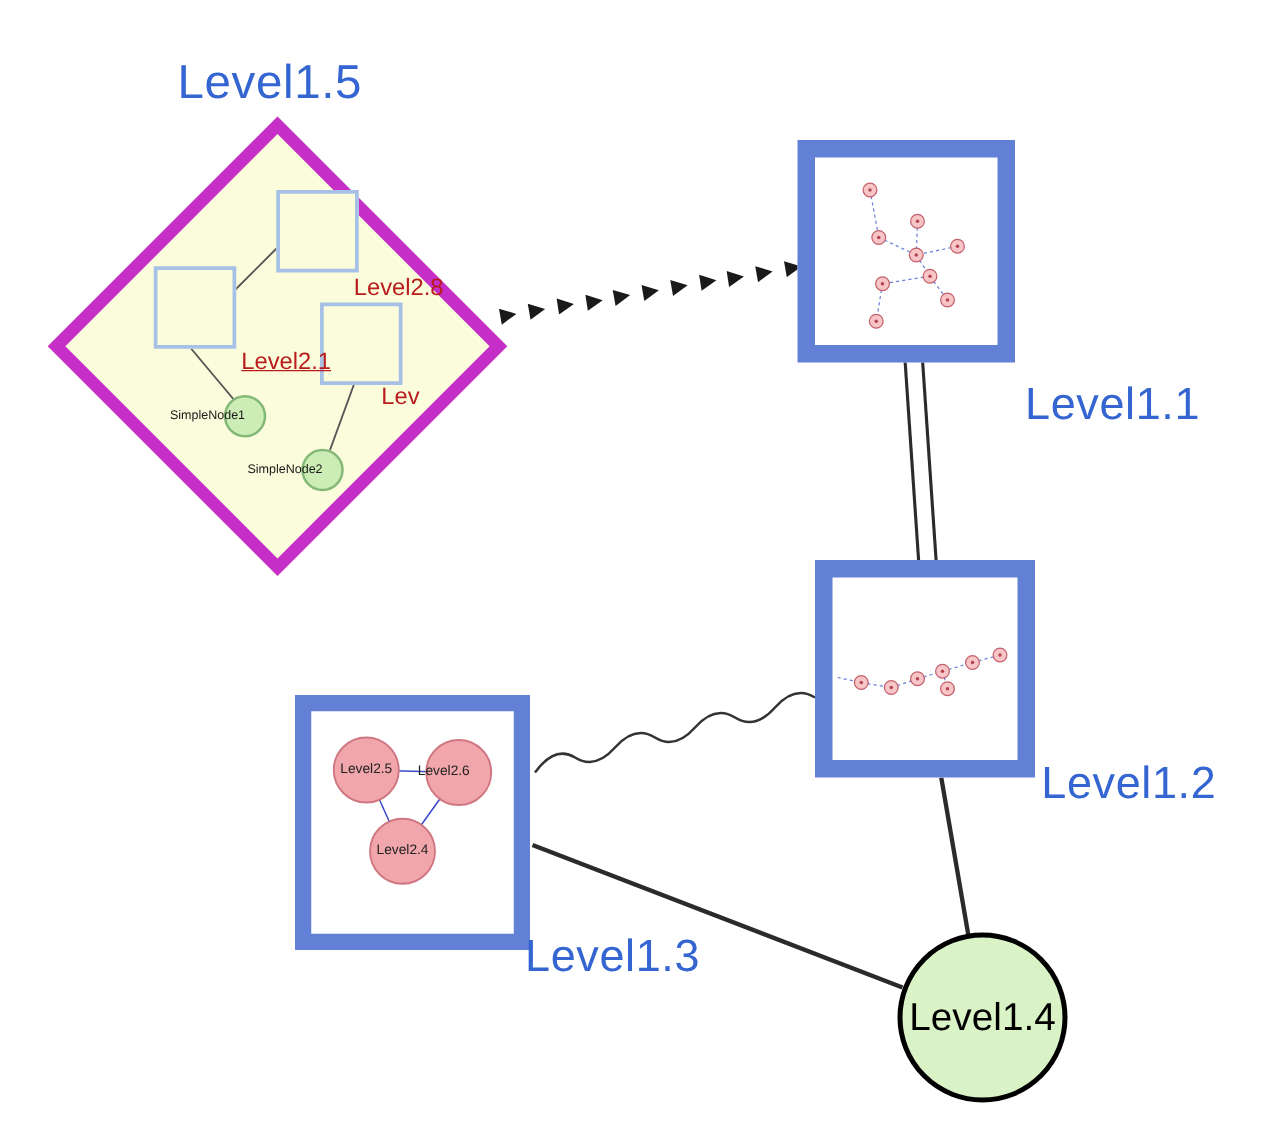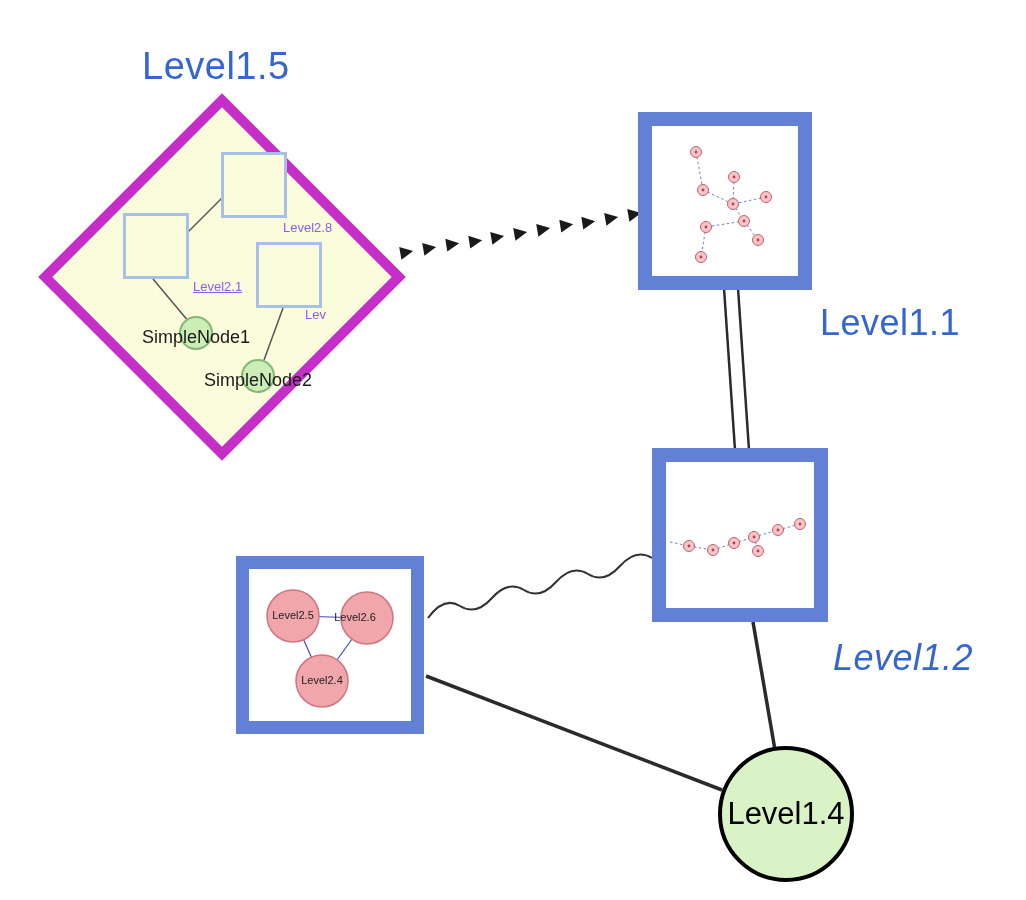--- a/index.html
+++ b/index.html
@@ -1,32 +1,32 @@
 <!DOCTYPE html>
 <html><head>
 <meta charset="utf-8">
 <style>
   html,body { margin:0; padding:0; background:#ffffff; font-family:"Liberation Sans", sans-serif; }
   .canvas { position:relative; width:1026px; height:900px; background:#ffffff; overflow:hidden; }
   svg.layer { position:absolute; left:0; top:0; width:1026px; height:900px; }
   .z0{z-index:0;} .z2{z-index:2;}
 
   .main-label { position:absolute; z-index:4; color:#3465d1; font-size:36px; letter-spacing:.5px; white-space:nowrap; }
-  .sub-label  { position:absolute; z-index:4; color:#8b5cf6; font-size:13px; white-space:nowrap; }
+  .sub-label  { position:absolute; z-index:4; color:#b91c1c; font-size:19px; white-space:nowrap; }
 
   .diamond { position:absolute; left:92px; top:147px; width:240px; height:240px;
              background:#fbfcdb; border:10px solid #c52fc7; transform:rotate(45deg); z-index:1; }
 
   .innersq { position:absolute; z-index:3; box-sizing:border-box; width:66px; height:66px;
              border:3px solid #a7c0e6; background:#fbfcdb; }
 
   .gcircle { position:absolute; z-index:3; width:34px; height:34px; border-radius:50%;
              background:#cdedb6; border:2px solid #83b877; box-sizing:border-box; }
 
-  .node-text { position:absolute; z-index:4; font-size:18px; color:#1a1a1a; width:120px; text-align:center; white-space:nowrap; }
+  .node-text { position:absolute; z-index:4; font-size:10px; color:#1a1a1a; width:120px; white-space:nowrap; }
 
   .bignode { position:absolute; z-index:3; background:#ffffff; border:14px solid #6180d6;
              box-sizing:border-box; overflow:hidden; }
   .bignode svg { display:block; }
 
   .circle-label { position:absolute; z-index:4; width:80px; text-align:center; font-size:11px; color:#222222; white-space:nowrap; }
 
   .endnode { position:absolute; z-index:3; left:718px; top:746px; width:136px; height:136px;
              border-radius:50%; background:#d9f2c6; border:4px solid #000000; box-sizing:border-box;
              display:flex; align-items:center; justify-content:center; }
@@ -144,21 +144,21 @@
           <circle cx="47" cy="88" r="1.4"></circle>
         <circle cx="68" cy="81" r="1.4"></circle>
           <circle cx="88" cy="75" r="1.4"></circle>
         <circle cx="92" cy="89" r="1.4"></circle>
           <circle cx="112" cy="68" r="1.4"></circle>
         <circle cx="134" cy="62" r="1.4"></circle>
       </g>
     </svg>
   </div>
 
-  <div class="bignode" style="left:236px; top:556px; width:188px; height:178px; border-width:13px;">
+  <div class="bignode" style="left:236px; top:556px; width:188px; height:204px; border-width:13px;">
     <svg width="162" height="152" viewBox="0 0 162 152">
       <g stroke="#3c49c9" stroke-width="1.2">
         <line x1="44" y1="47" x2="118" y2="49"></line>
         <line x1="44" y1="47" x2="73" y2="112"></line>
         <line x1="118" y1="49" x2="73" y2="112"></line>
       </g>
       <g fill="#f0a6ab" stroke="#cf7680" stroke-width="1.5">
         <circle cx="44" cy="47" r="26"></circle>
         <circle cx="118" cy="49" r="26"></circle>
         <circle cx="73" cy="112" r="26"></circle>
@@ -168,15 +168,16 @@
     <div class="circle-label" style="left:66px; top:42px;">Level2.6</div>
     <div class="circle-label" style="left:33px; top:105px;">Level2.4</div>
   </div>
 
   <div class="endnode">
     <span class="endlabel">Level1.4</span>
   </div>
 
   <div class="main-label" style="left:142px; top:45px; font-size:38px;">Level1.5</div>
   <div class="main-label" style="left:820px; top:302px;">Level1.1</div>
-  <div class="main-label" style="left:833px; top:637px;font-style:italic;">Level1.2</div>
+  <div class="main-label" style="left:833px; top:605px;">Level1.2</div>
+  <div class="main-label" style="left:420px; top:744px;">Level1.3</div>
 
 </div>
 
 </body></html>

